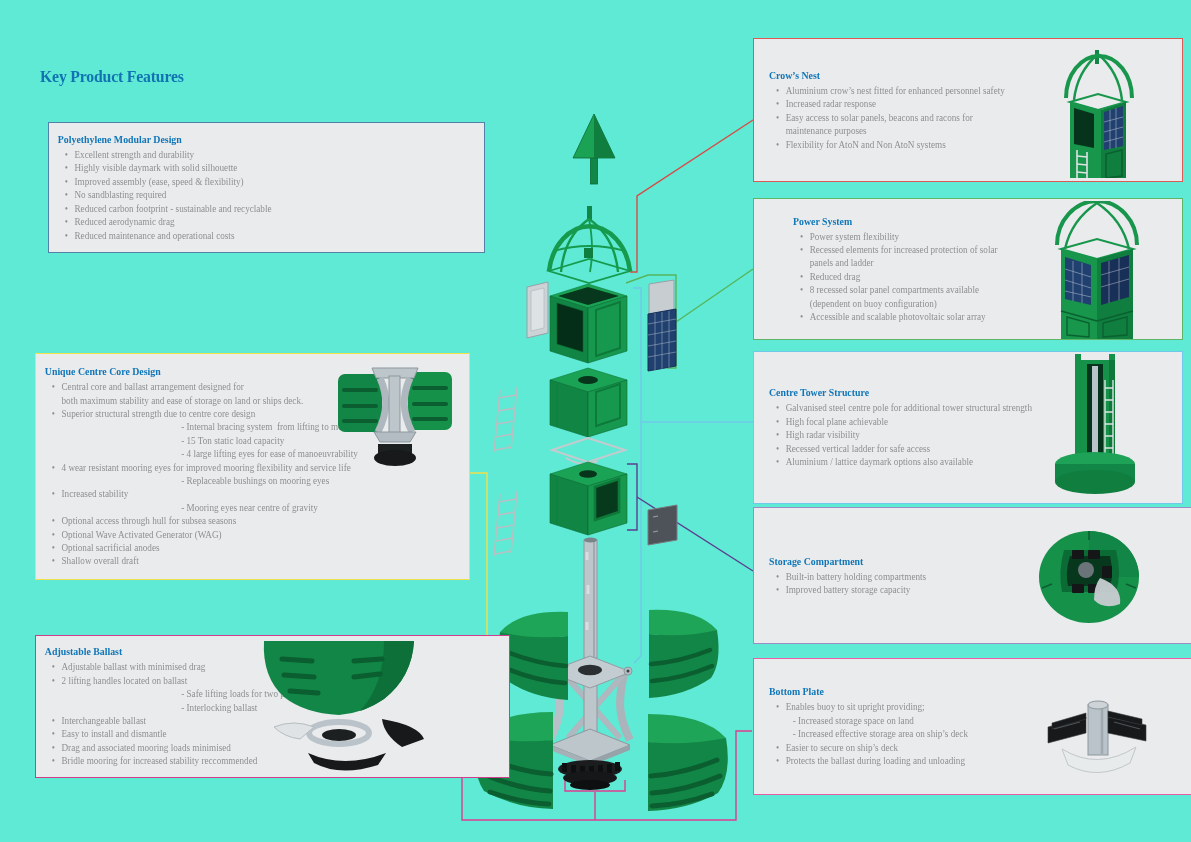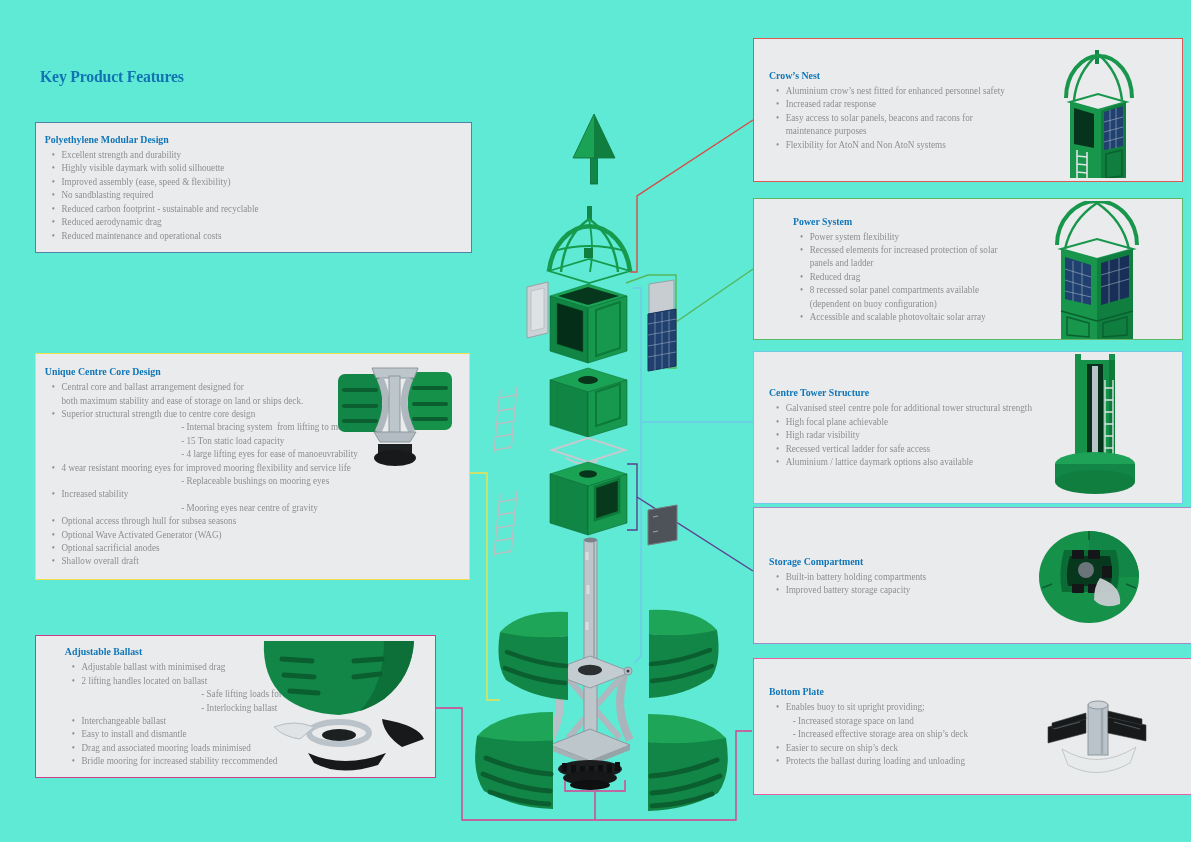--- a/index.html
+++ b/index.html
@@ -16,21 +16,21 @@
   h2.ftitle{margin:0 0 3px 0;font-size:11.2px;font-weight:bold;letter-spacing:0;}
   .flist{display:block;}
   .li{position:relative;padding-left:19px;font-size:10.4px;line-height:13.4px;color:#8d8f91;white-space:pre;}
   .li.t-b::before{content:"\2022";position:absolute;left:8px;color:#8d8f91;}
   .li.t-c{padding-left:19px;}
   .li.t-s{padding-left:155px;}
   .li.t-d{padding-left:27px;}
   .thumb{position:absolute;z-index:2;}
   #box-polyethylene{left:35px;top:122px;width:437px;height:131px;}
   #box-core{left:35px;top:353px;width:435px;height:227px;}
-  #box-ballast{left:35px;top:635px;width:401px;height:143px;padding-left:20px;}
+  #box-ballast{left:35px;top:635px;width:475px;height:143px;}
   #box-crows{left:753px;top:38px;width:430px;height:144px;}
   #box-power{left:753px;top:198px;width:430px;height:142px;}
   #box-tower{left:753px;top:351px;width:430px;height:153px;}
   #box-storage{left:753px;top:507px;width:478px;height:137px;}
   #box-bottom{left:753px;top:658px;width:444px;height:137px;}
 </style>
 </head>
 <body>
 
 <div class="page">
@@ -200,21 +200,21 @@
         <path d="M486,758 Q520,772 551,774 M483,774 Q518,789 550,791 M490,792 Q522,803 549,804" stroke="#0a5e2f" stroke-width="5" fill="none" stroke-linecap="round"></path>
       </g>
       <g>
         <path d="M648,714 Q704,714 726,738 L685,754 Q668,744 648,742 Z" fill="#1fa558"></path>
         <path d="M726,738 Q732,774 718,793 Q687,810 648,811 L648,742 Q685,746 726,738 Z" fill="#128646"></path>
         <path d="M717,760 Q683,774 651,776 M720,776 Q685,791 652,793 M712,794 Q681,805 652,806" stroke="#0a5e2f" stroke-width="5" fill="none" stroke-linecap="round"></path>
       </g>
     </g>
   </svg>
 
-  <section class="fbox left" id="box-polyethylene" style="border-color: rgb(83, 129, 168);">
+  <section class="fbox left" id="box-polyethylene" style="border-color: rgb(83, 129, 168); margin-left: 13px;">
     <div class="fcontent">
       <h2 class="ftitle" style="color: rgb(16, 118, 184);">Polyethylene Modular Design</h2>
       <div class="flist">
 
       <div class="li t-b"><span class="txt">Excellent strength and durability</span></div>
           <div class="li t-b"><span class="txt">Highly visible daymark with solid silhouette</span></div>
           <div class="li t-b"><span class="txt">Improved assembly (ease, speed &amp; flexibility)</span></div>
           <div class="li t-b"><span class="txt">No sandblasting required</span></div>
           <div class="li t-b"><span class="txt">Reduced carbon footprint - sustainable and recyclable</span></div>
           <div class="li t-b"><span class="txt">Reduced aerodynamic drag</span></div>

